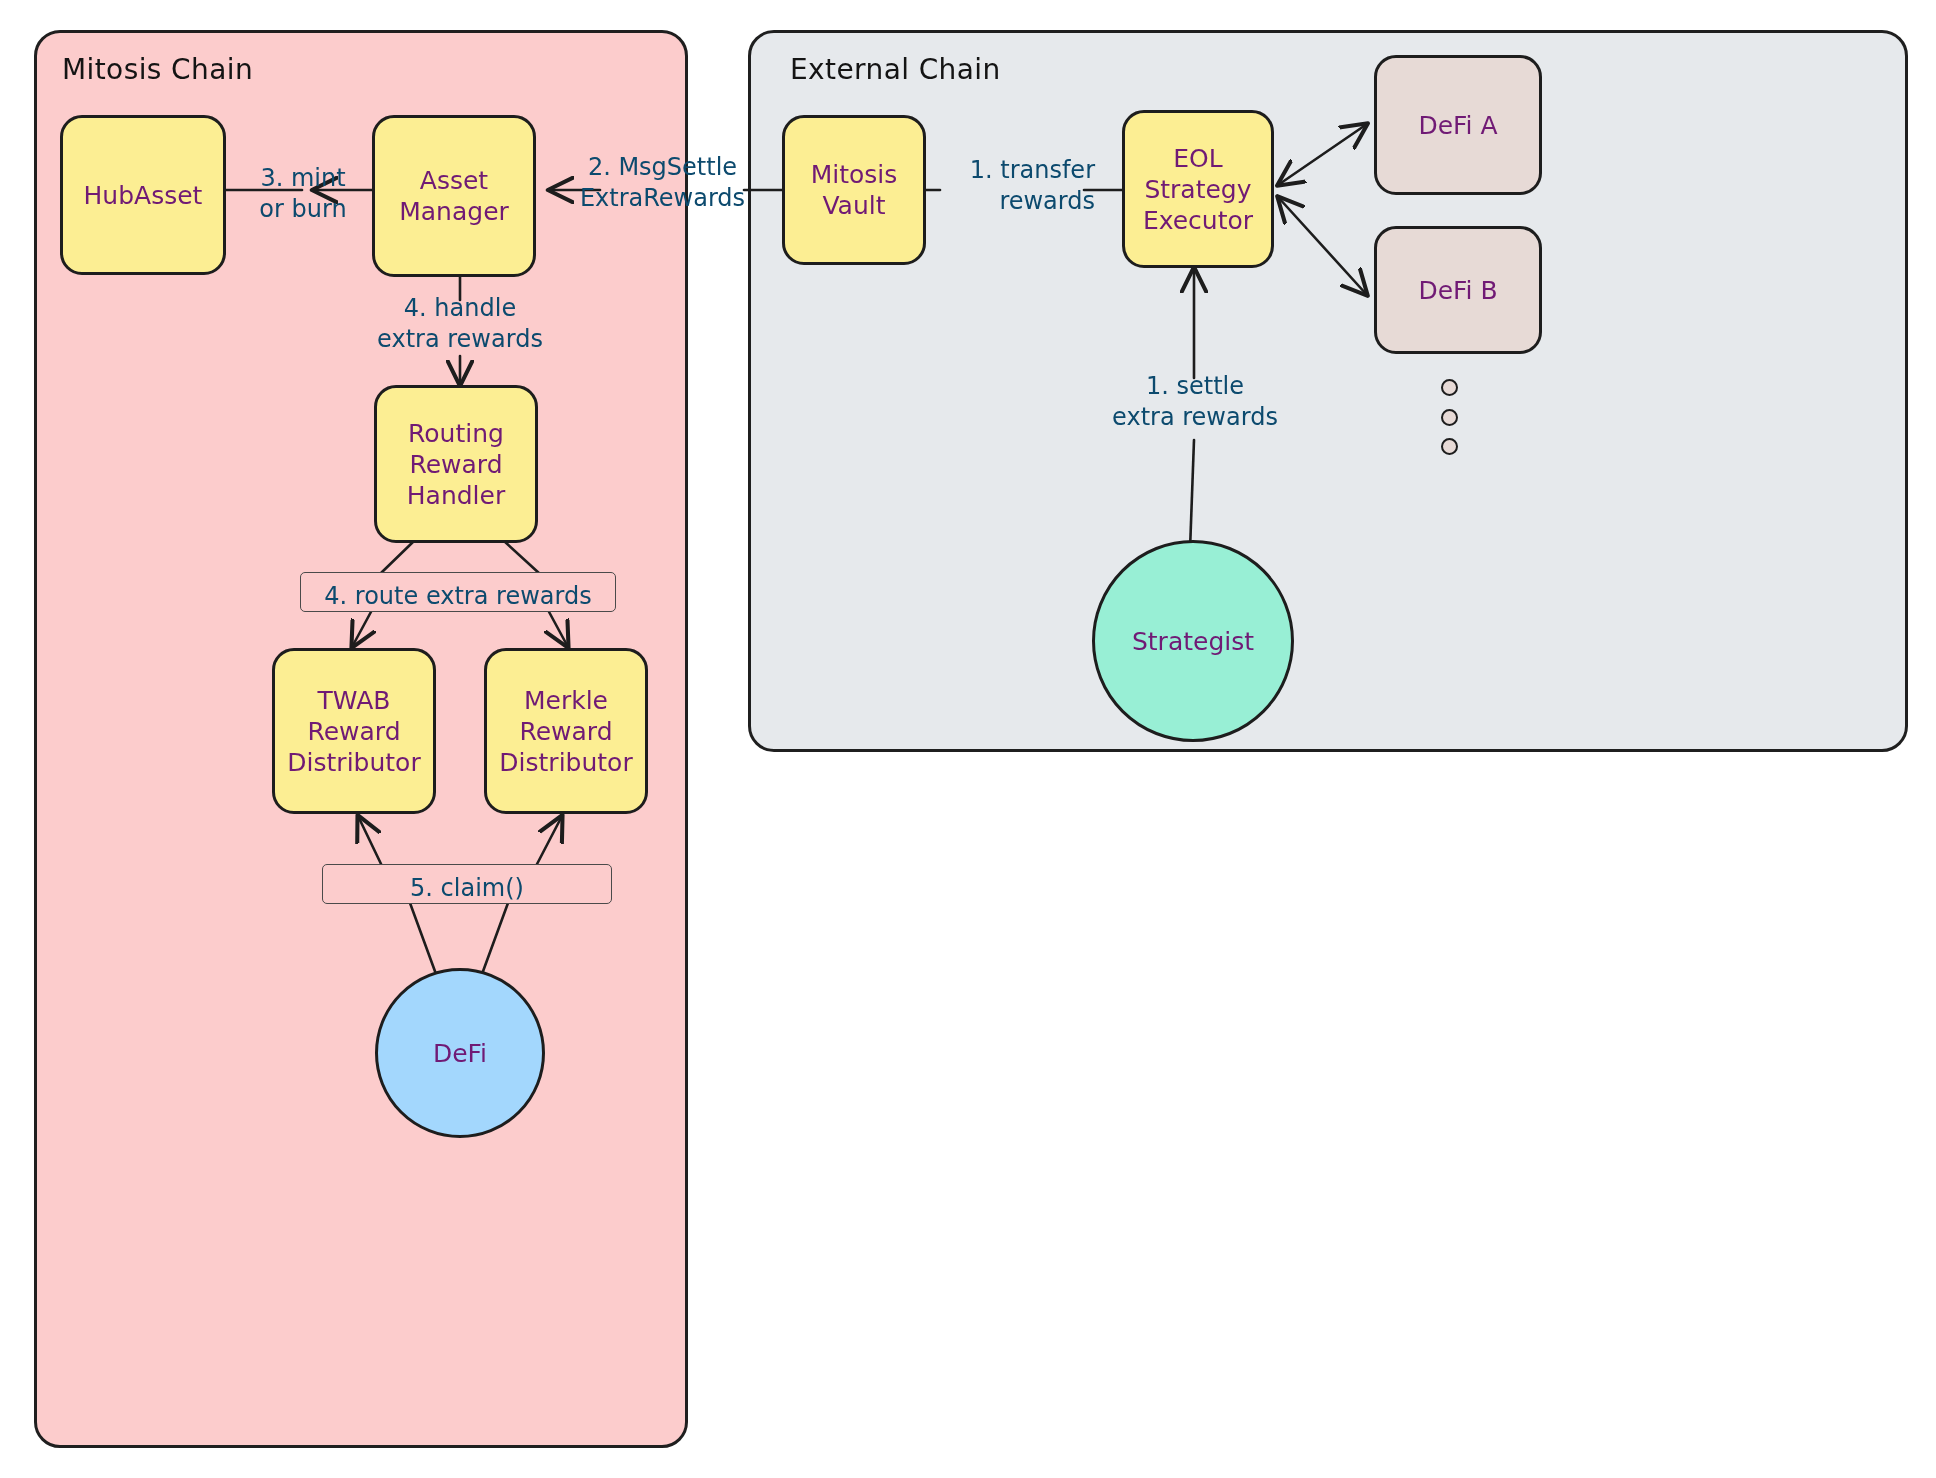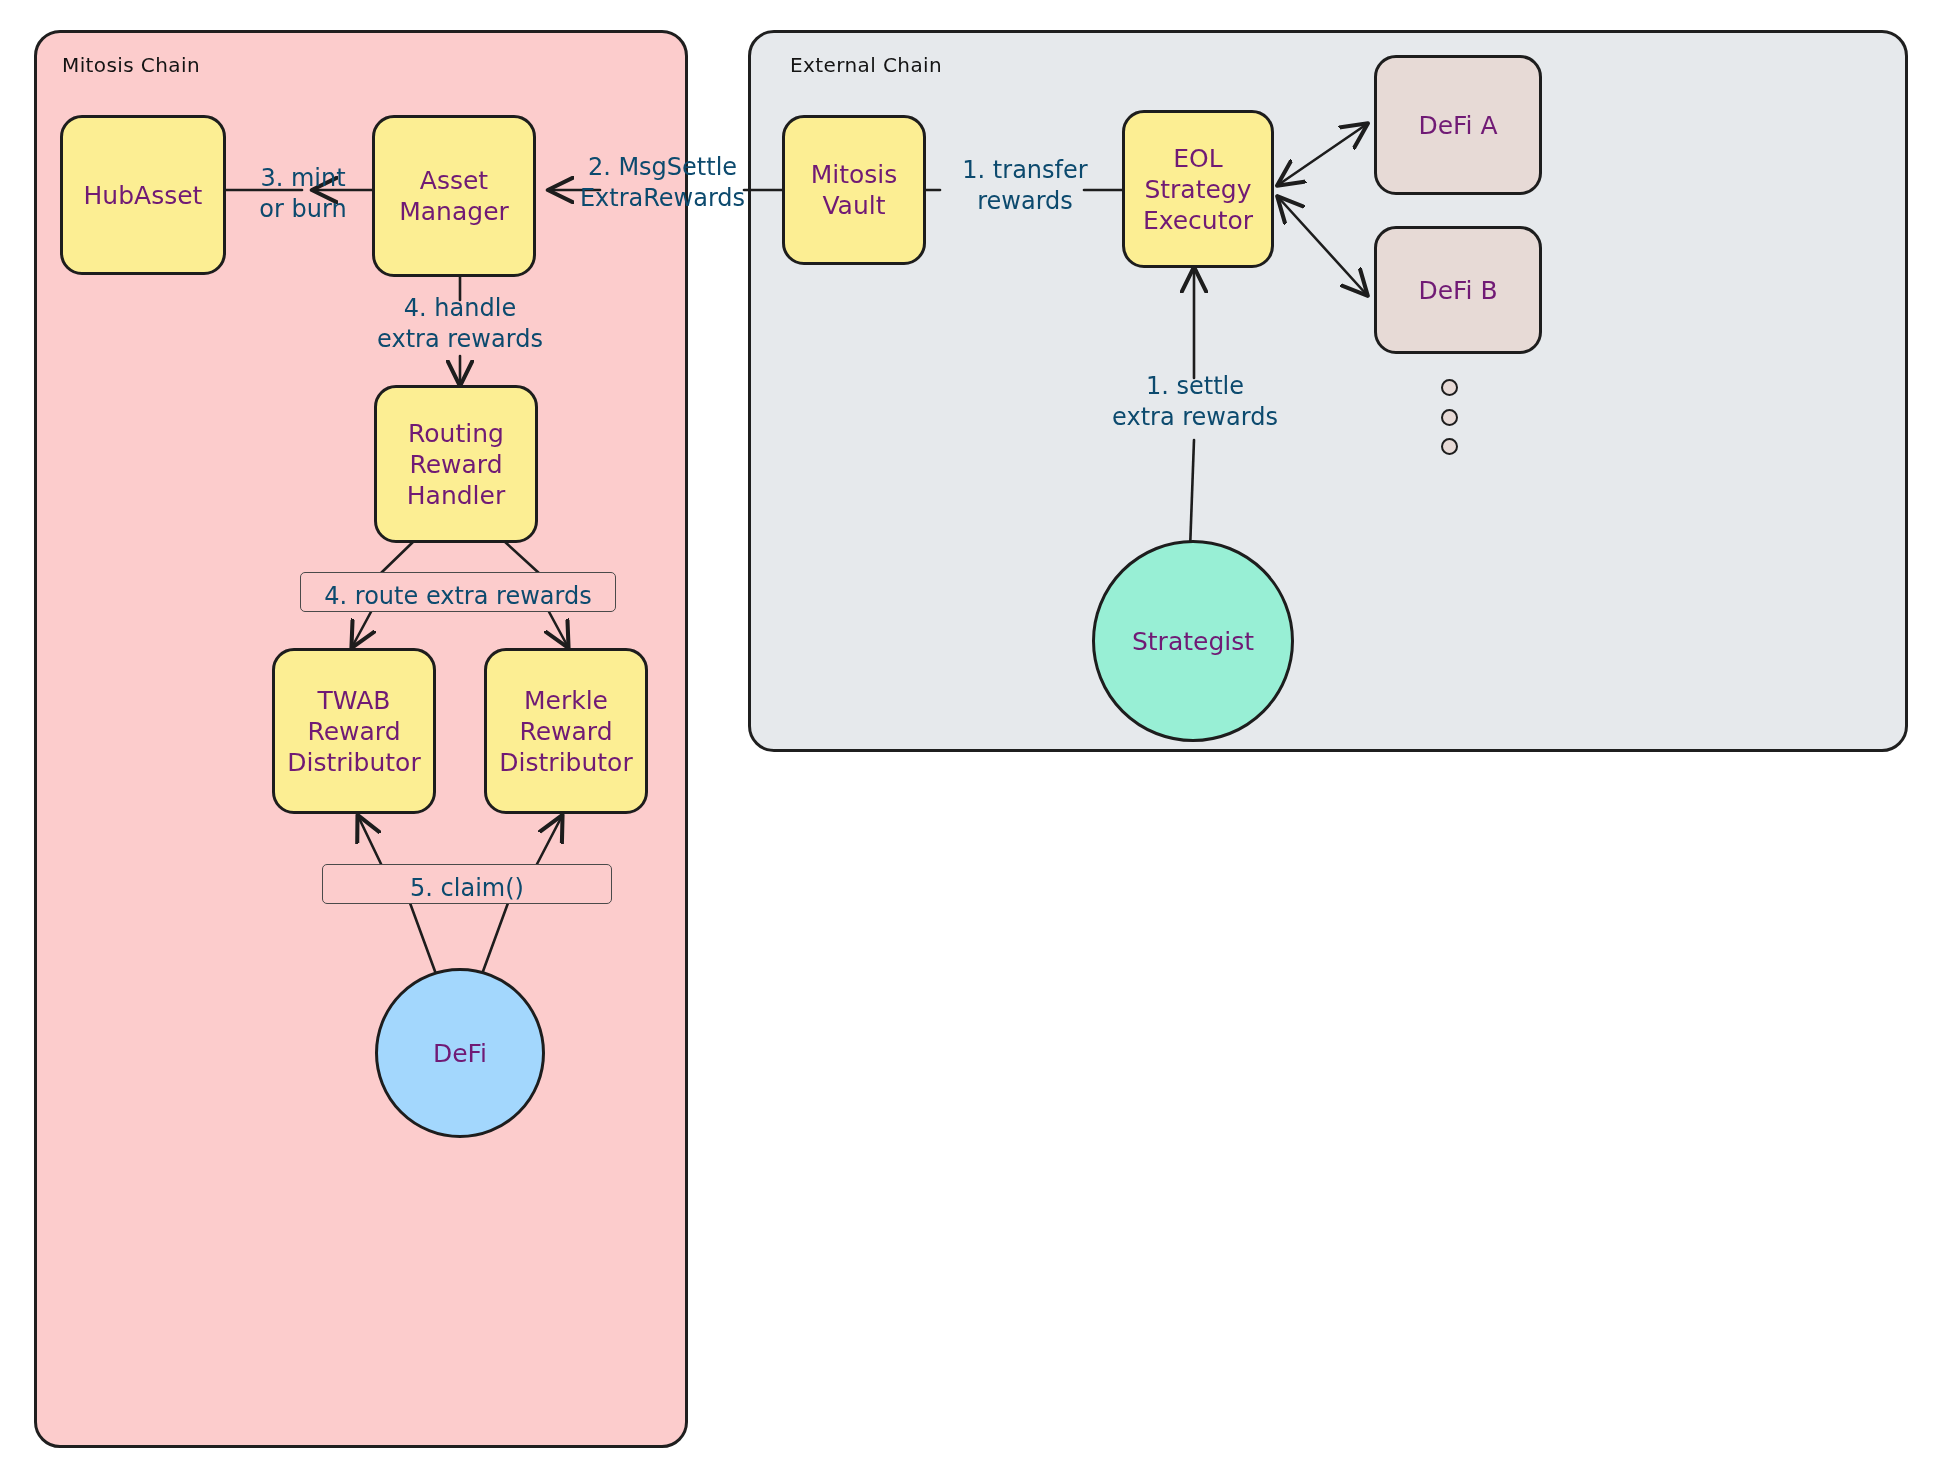--- a/index.html
+++ b/index.html
@@ -28,21 +28,21 @@
   
   .group {
     position: absolute;
     border: 3px solid #1f1f1f;
     border-radius: 26px;
     box-sizing: border-box;
   }
   .group-title {
     position: absolute;
     font-family: "DejaVu Sans", sans-serif;
-    font-size: 20px;
+    font-size: 28px;
     color: #141414;
     letter-spacing: 0.4px;
     white-space: nowrap;
   }
   #group-mitosis {
     left: 34px; top: 30px;
     width: 654px; height: 1418px;
     background: #FCCCCC;
   }
   #group-external {
@@ -202,19 +202,19 @@
   <div class="edge-label" style="left:575px; top:152px; width:175px;">2. MsgSettle
 ExtraRewards</div>
 
   <div class="edge-label" style="left:368px; top:293px; width:184px;">4. handle
 extra rewards</div>
 
   <div class="edge-label boxed" style="left:300px; top:572px; width:316px; height:40px;">4. route extra rewards</div>
 
   <div class="edge-label boxed" style="left:322px; top:864px; width:290px; height:40px;">5. claim()</div>
 
-  <div class="edge-label" style="left:955px; top:155px; width:140px;">1. transfer
+  <div class="edge-label" style="left:955px; top:155px; width:140px;text-align:right;">1. transfer
 rewards</div>
 
   <div class="edge-label" style="left:1100px; top:371px; width:190px;">1. settle
 extra rewards</div>
 
 </div>
 
 </body></html>

